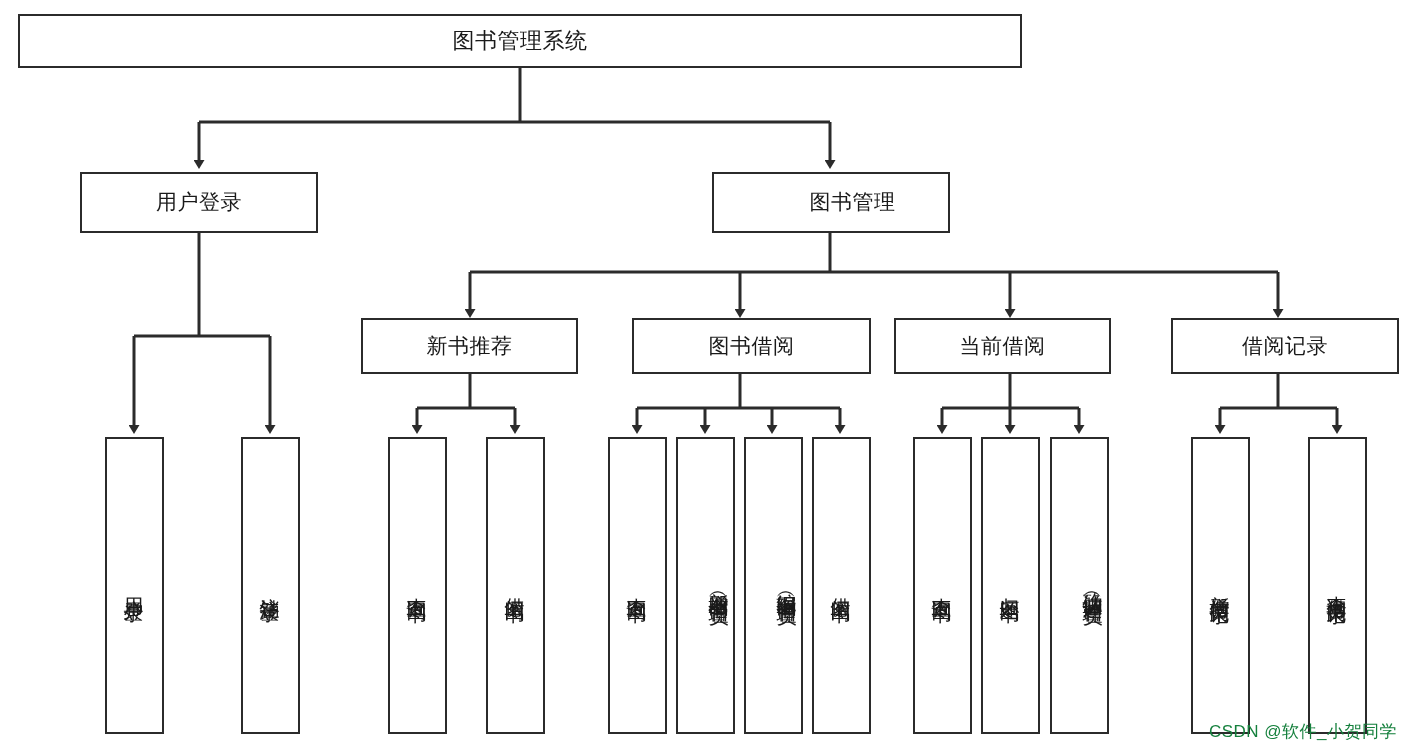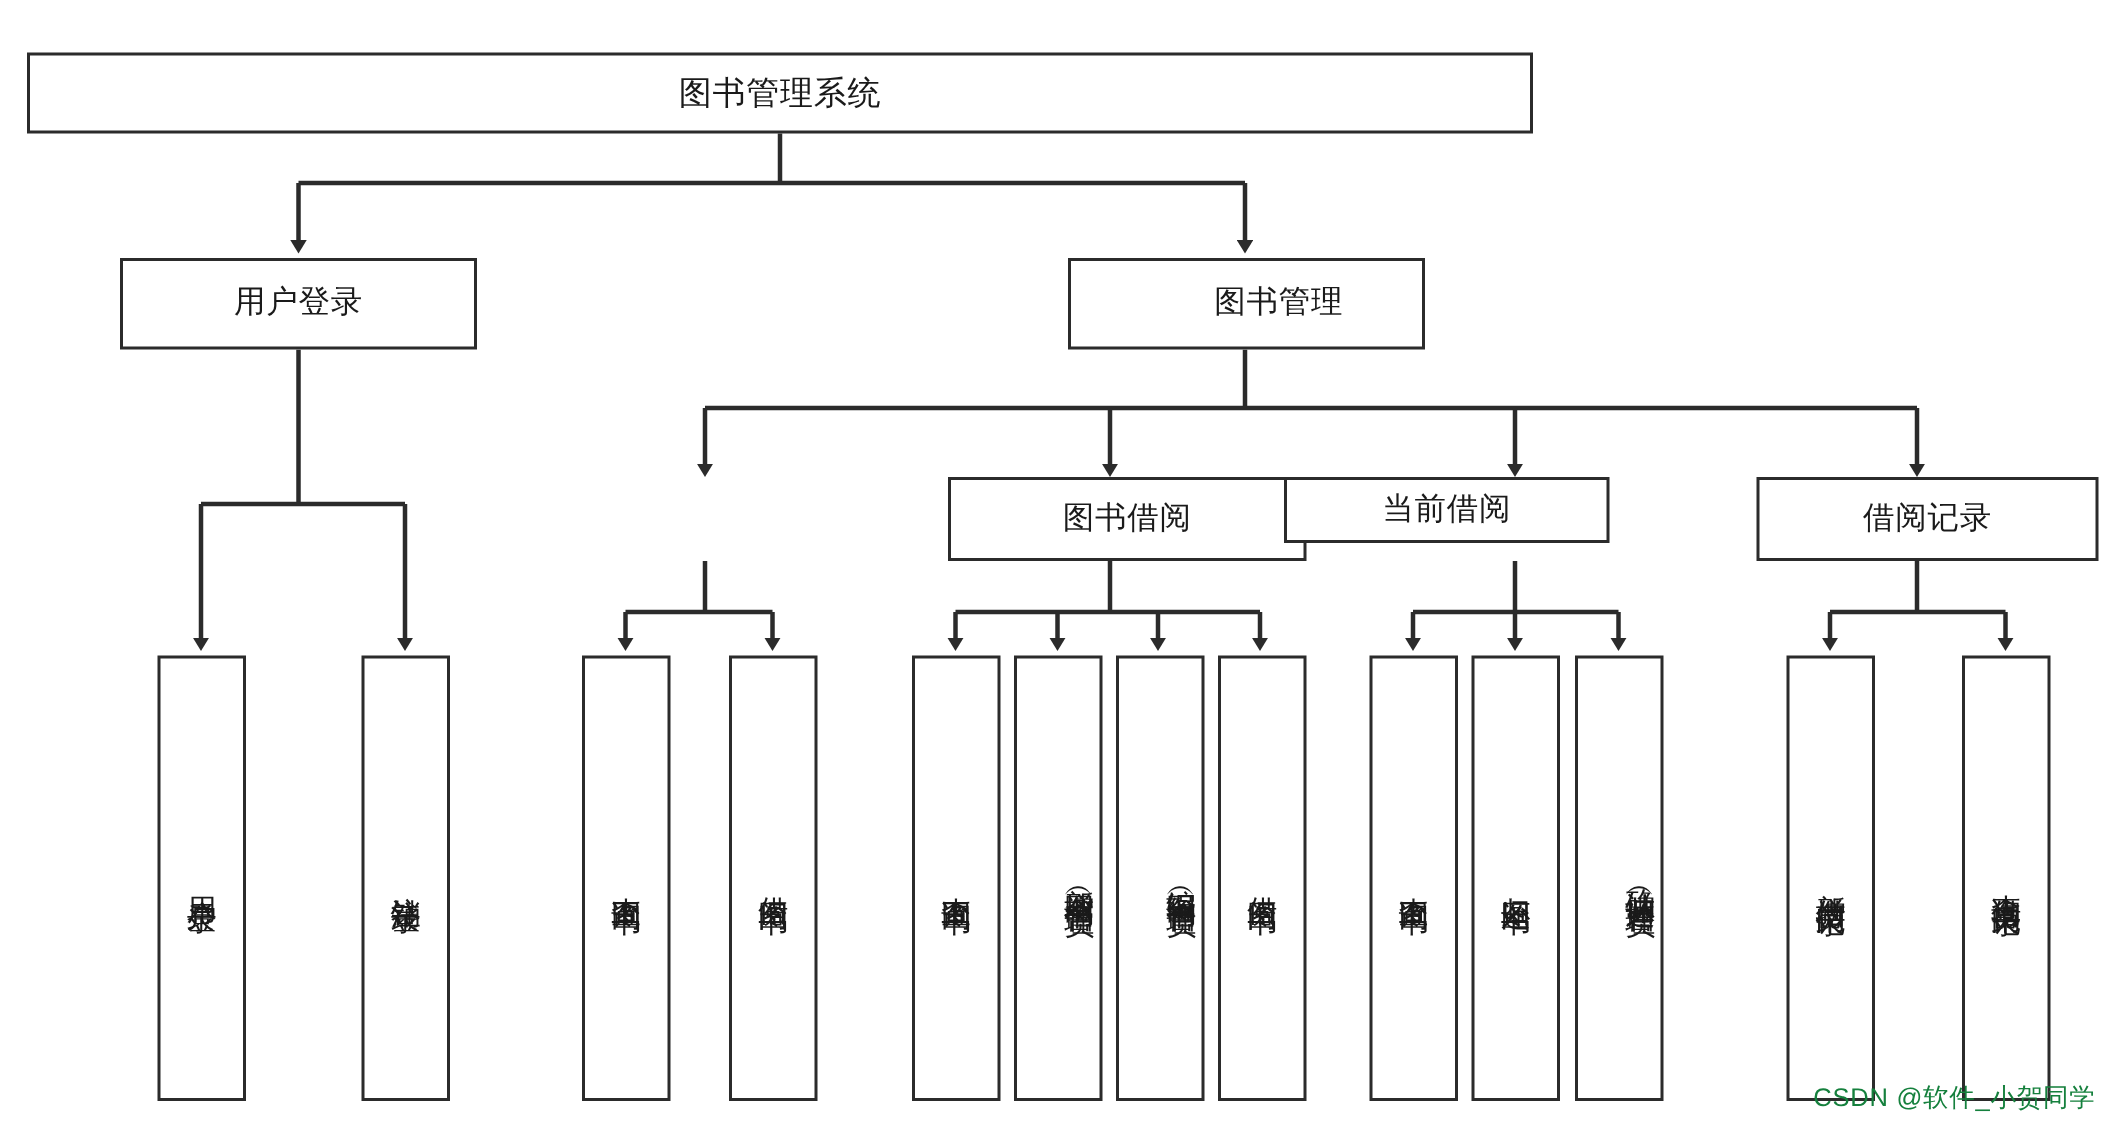--- a/index.html
+++ b/index.html
@@ -114,35 +114,38 @@
       <path d="M1010,408 L1010,426" marker-end="url(#arrow)"></path>
       <path d="M1079,408 L1079,426" marker-end="url(#arrow)"></path>
 
       <path d="M1278,374 L1278,408"></path>
       <path d="M1220,408 L1337,408"></path>
       <path d="M1220,408 L1220,426" marker-end="url(#arrow)"></path>
       <path d="M1337,408 L1337,426" marker-end="url(#arrow)"></path>
     </g>
   </svg>
 
-  <div class="node h root" style="left:18px; top:14px; width:1004px; height:54px;margin-top:21px;">
+  <div class="node h root" style="left:18px; top:14px; width:1004px; height:54px;">
     <span>图书管理系统</span>
   </div>
 
   <div class="node h" style="left:80px; top:172px; width:238px; height:61px;">
     <span>用户登录</span>
   </div>
   <div class="node h" style="left:712px; top:172px; width:238px; height:61px;padding-left:43px;">
     <span>图书管理</span>
   </div>
 
+  <div class="node h" style="left:361px; top:318px; width:217px; height:56px;">
+    <span>新书推荐</span>
+  </div>
   <div class="node h" style="left:632px; top:318px; width:239px; height:56px;">
     <span>图书借阅</span>
   </div>
-  <div class="node h" style="left:856px; top:318px; width:217px; height:44px;">
+  <div class="node h" style="left:894px; top:318px; width:217px; height:56px;">
     <span>当前借阅</span>
   </div>
   <div class="node h" style="left:1171px; top:318px; width:228px; height:56px;">
     <span>借阅记录</span>
   </div>
 
   <div class="node vert mid" style="left:105px; top:437px; width:59px; height:297px;">
     <span>用户登录</span>
   </div>
   <div class="node vert mid" style="left:241px; top:437px; width:59px; height:297px;">

